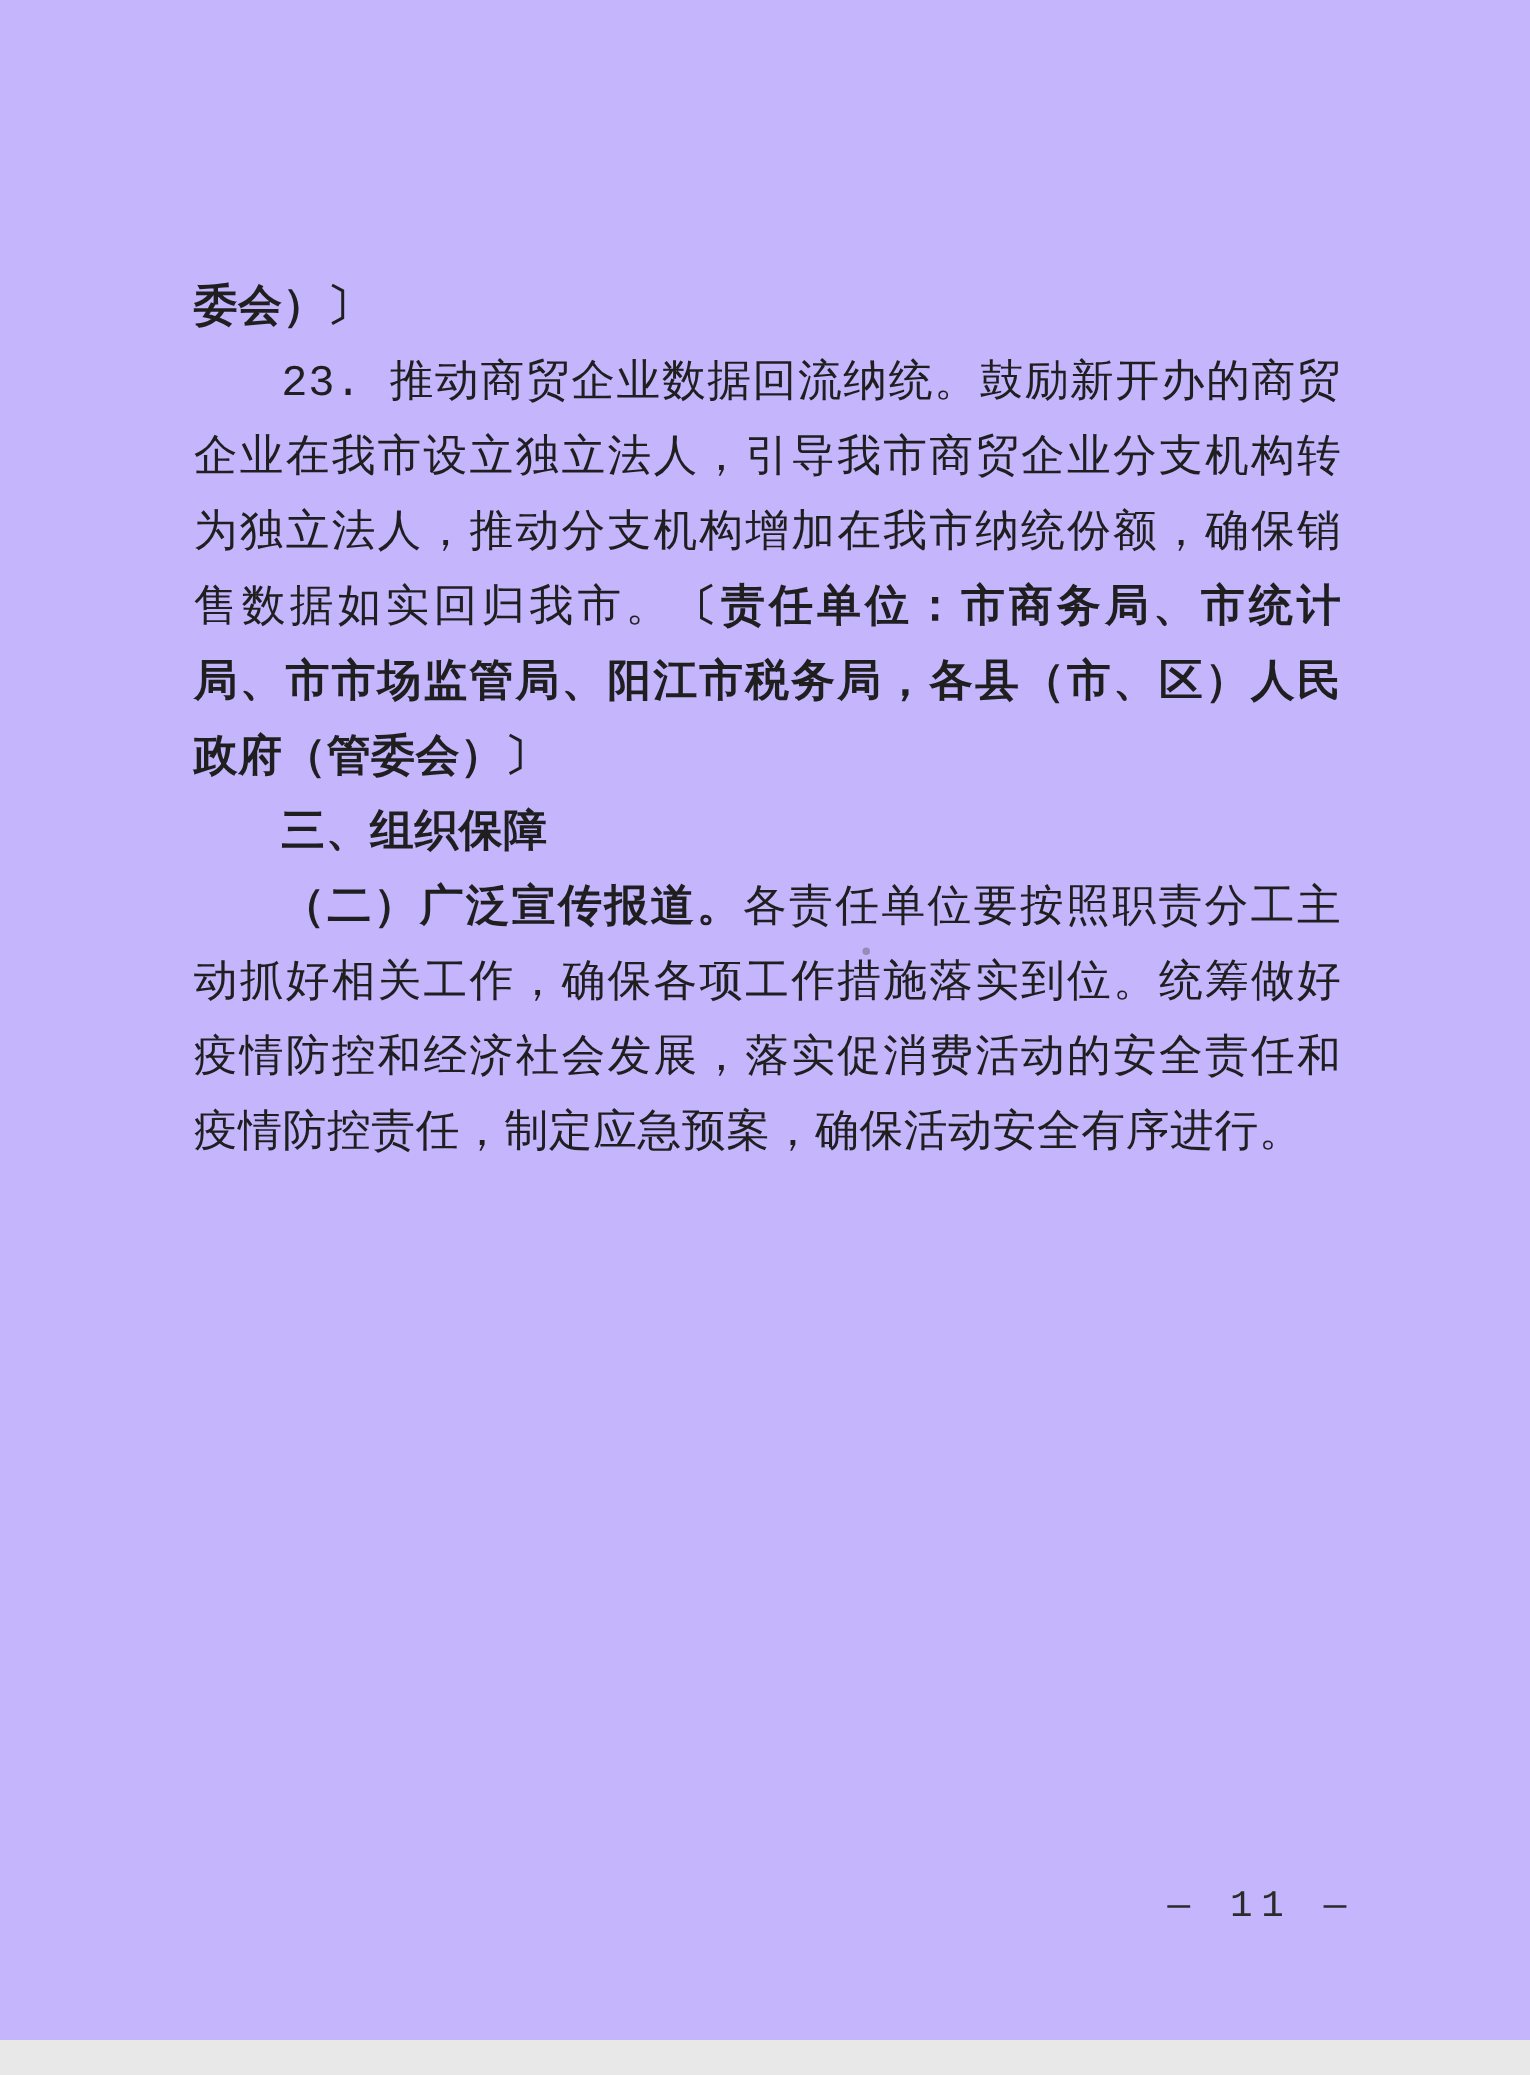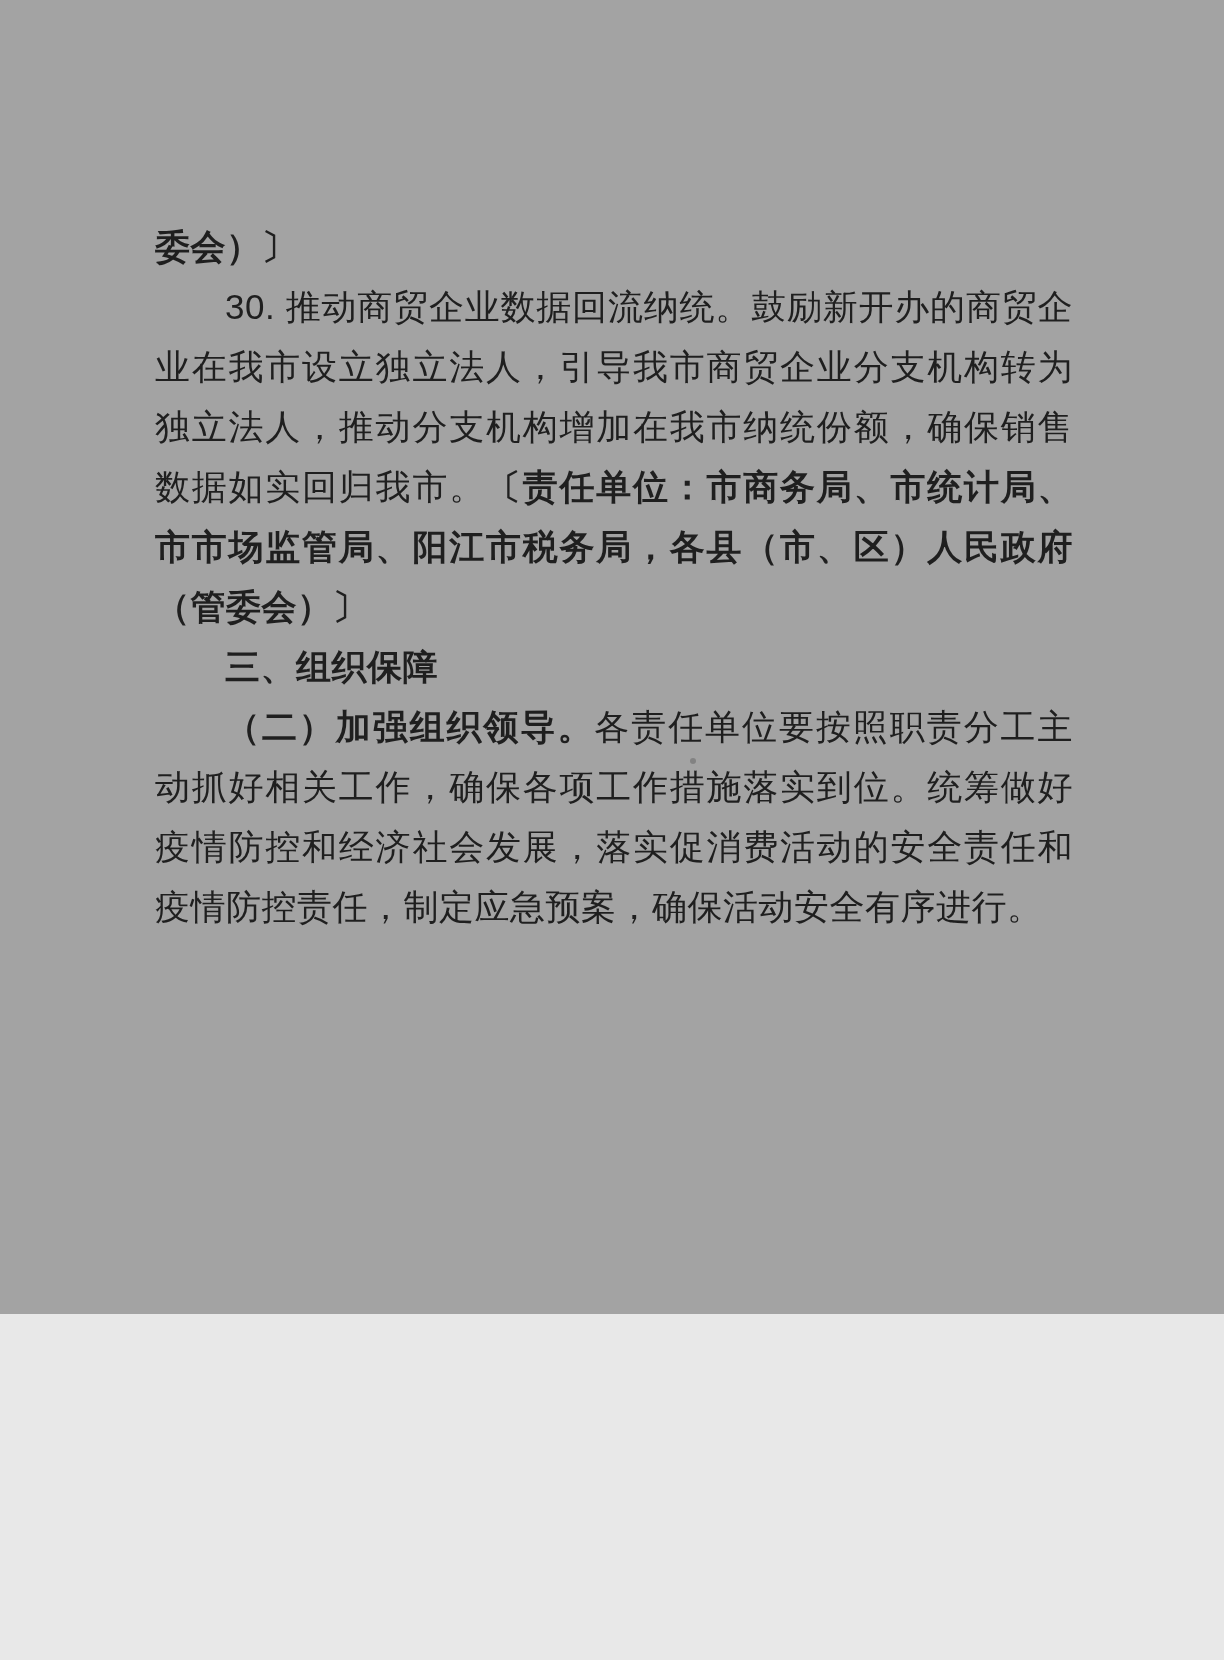--- a/index.html
+++ b/index.html
@@ -3,25 +3,25 @@
 <meta charset="utf-8">
 <style>
   html, body {
     margin: 0;
     padding: 0;
     background: #e8e8e8;
   }
   .page {
     position: relative;
     width: 1224px;
-    height: 1314px;
+    height: 1632px;
     margin: 0 auto;
-    background: #a3a3a3;
+    background: #c4b5fd;
     overflow: hidden;
-    font-family: Liberation Sans, sans-serif;
+    font-family: Liberation Mono, monospace;
     color: #1f1f1f;
   }
   .doc-body {
     position: absolute;
     left: 155px;
     top: 217px;
     width: 918px;
     font-size: 35px;
     line-height: 60px;
     text-align: justify;
@@ -63,21 +63,21 @@
     border-radius: 50%;
     background: rgba(90, 90, 90, 0.45);
   }
 </style>
 </head>
 <body>
 
 <div class="page">
   <main class="doc-body">
       <p class="para no-indent"><span class="run-bold">委会）〕</span></p>
-      <p class="para"><span class="run-regular">30. 推动商贸企业数据回流纳统。鼓励新开办的商贸企业在我市设立独立法人，引导我市商贸企业分支机构转为独立法人，推动分支机构增加在我市纳统份额，确保销售数据如实回归我市。</span><span class="run-bold">〔责任单位：市商务局、市统计局、市市场监管局、阳江市税务局，各县（市、区）人民政府（管委会）〕</span></p>
+      <p class="para"><span class="run-regular">23. 推动商贸企业数据回流纳统。鼓励新开办的商贸企业在我市设立独立法人，引导我市商贸企业分支机构转为独立法人，推动分支机构增加在我市纳统份额，确保销售数据如实回归我市。</span><span class="run-bold">〔责任单位：市商务局、市统计局、市市场监管局、阳江市税务局，各县（市、区）人民政府（管委会）〕</span></p>
       <p class="para heading"><span class="run-bold">三、组织保障</span></p>
-      <p class="para"><span class="run-bold">（二）加强组织领导。</span><span class="run-regular">各责任单位要按照职责分工主动抓好相关工作，确保各项工作措施落实到位。统筹做好疫情防控和经济社会发展，落实促消费活动的安全责任和疫情防控责任，制定应急预案，确保活动安全有序进行。</span></p>
+      <p class="para"><span class="run-bold">（二）广泛宣传报道。</span><span class="run-regular">各责任单位要按照职责分工主动抓好相关工作，确保各项工作措施落实到位。统筹做好疫情防控和经济社会发展，落实促消费活动的安全责任和疫情防控责任，制定应急预案，确保活动安全有序进行。</span></p>
     </main>
   <div class="scan-speck"></div>
   <footer class="page-footer">
     <span>— 11 —</span>
   </footer>
 </div>
 
 </body></html>

